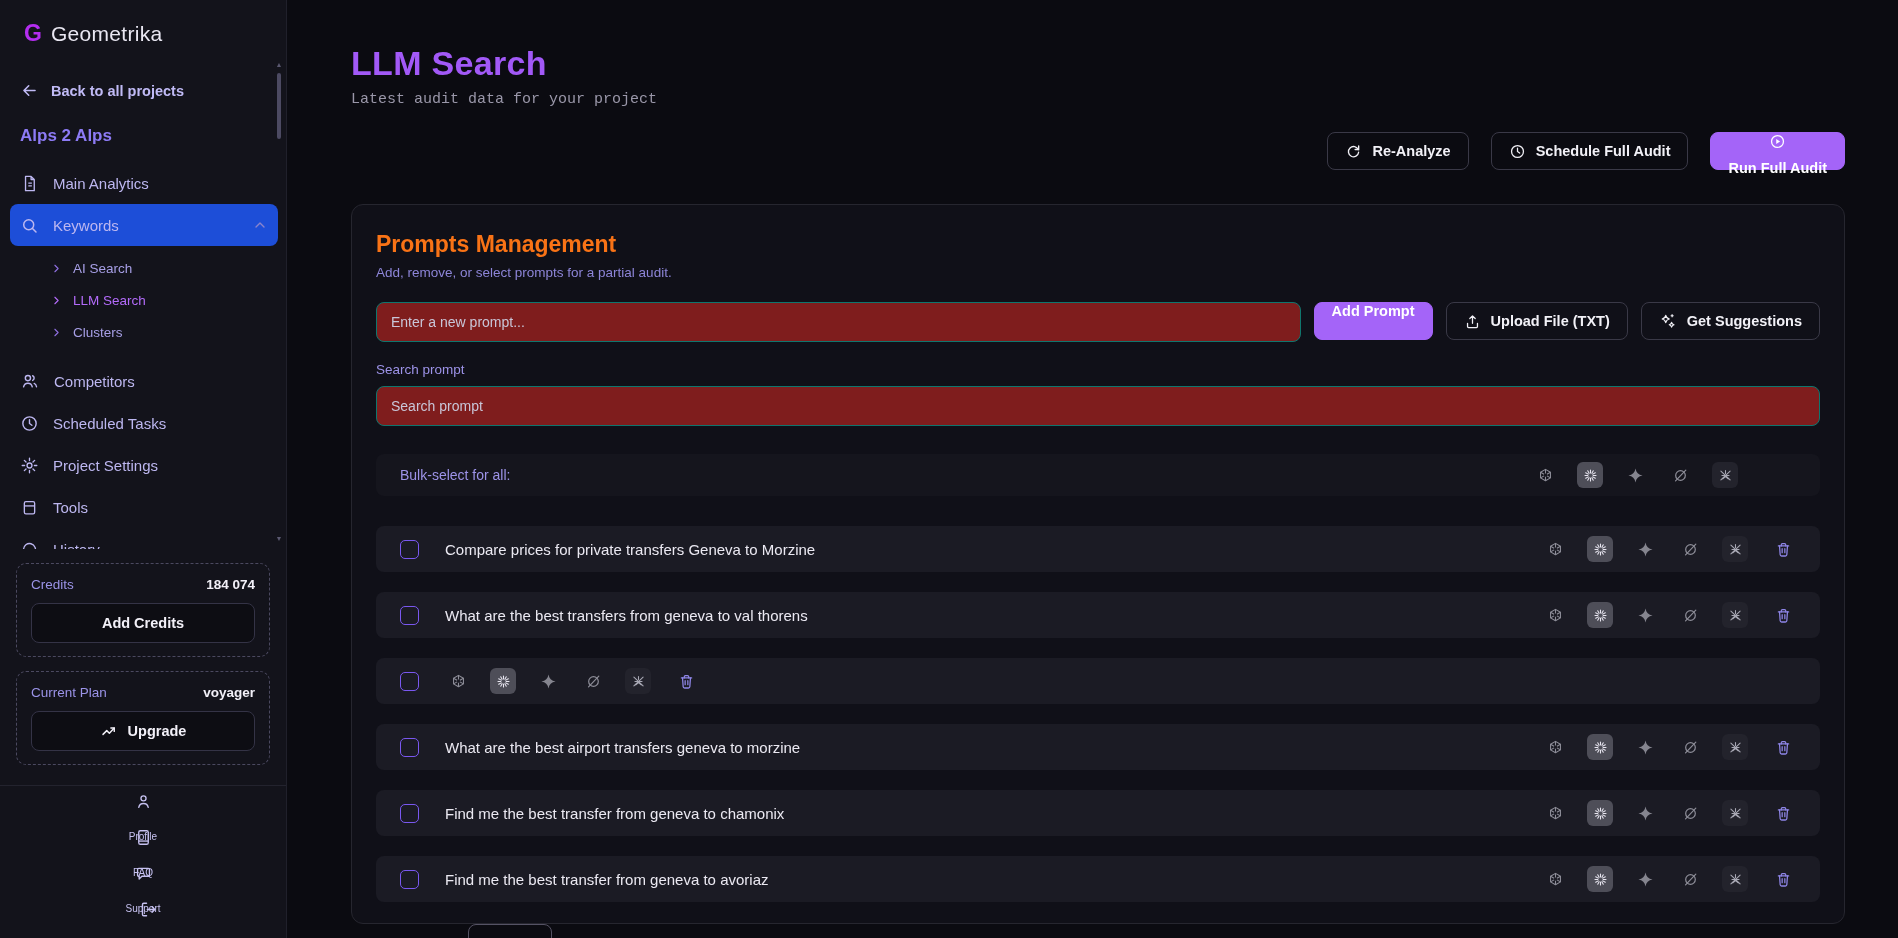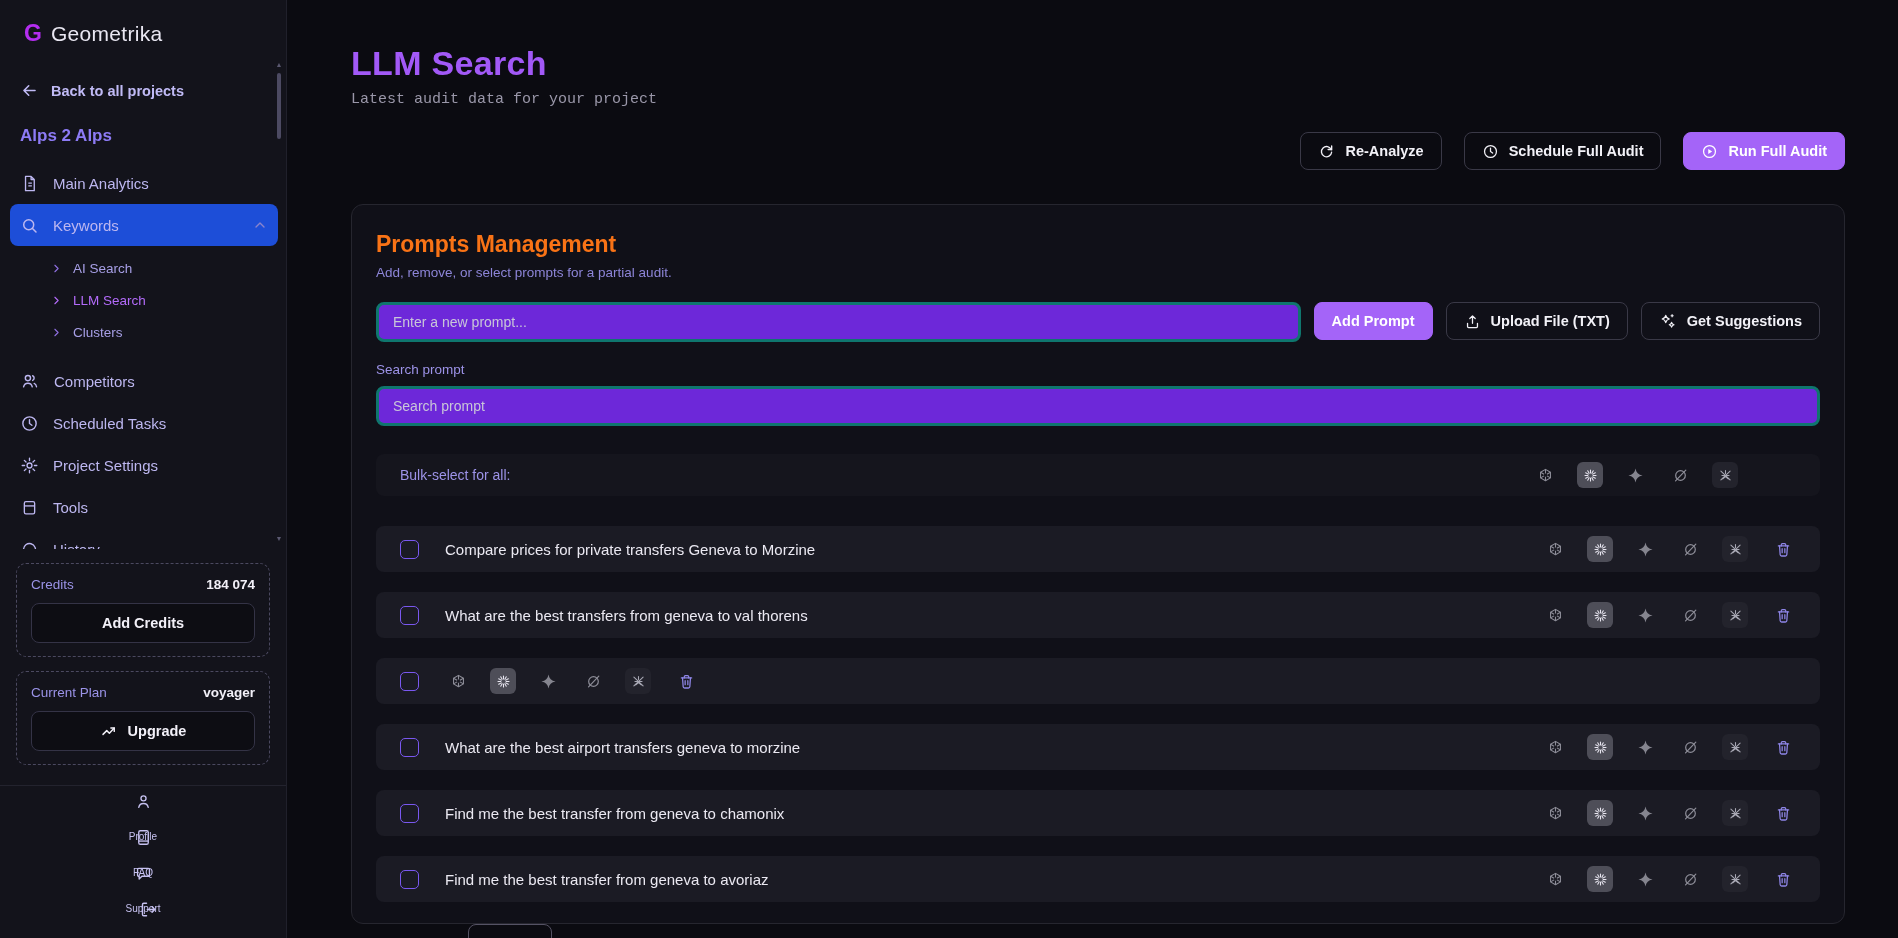--- a/index.html
+++ b/index.html
@@ -53,28 +53,28 @@
   .foot-item.logout { padding-left:10px; }
 
   
   .main { flex:1; padding:0 53px 0 64px; }
   .page-title { margin-top:44px; font-size:34px; font-weight:bold; color:#a259f7; letter-spacing:.3px; }
   .page-subtitle { margin-top:8px; font-size:15px; color:#9a97a9;font-family:Liberation Mono, monospace; }
 
   .actions-row { display:flex; justify-content:flex-end; gap:22px; margin-top:24px; }
   .btn { height:38px; display:inline-flex; align-items:center; gap:10px; border-radius:8px; font-size:14.5px; font-weight:bold; padding:0 17px; cursor:pointer; font-family:inherit; }
   .btn.outline { background:transparent; border:1px solid #3a3947; color:#f2f1f7; }
-  .btn.primary { background:#a464f8; border:1px solid #a464f8; color:#ffffff; }
+  .btn.primary { background:#a464f8; border:1px solid #a464f8; color:#ffffff;flex-direction:column; }
 
   .panel { margin-top:34px; background:#101018; border:1px solid #26262f; border-radius:12px; padding:26px 24px 40px; position:relative; height:720px; }
   .panel-title { font-size:23px; font-weight:bold; color:#f97316; }
   .panel-subtitle { margin-top:7px; font-size:13.5px; color:#8d85d8; }
 
   .prompt-input-row { display:flex; gap:13px; margin-top:22px; }
-  .text-input { background:#6d28d9; border:3px solid #0f766e; border-radius:8px; height:40px; color:#e5e3ef; font-size:14px; padding:0 14px; font-family:inherit; outline:none; }
+  .text-input { background:#7f1d1d; border:1px solid #0f766e; border-radius:8px; height:40px; color:#e5e3ef; font-size:14px; padding:0 14px; font-family:inherit; outline:none; }
   .text-input::placeholder { color:#c9c6d8; }
   .flex1 { flex:1; }
   .search-label { margin-top:20px; font-size:13.5px; color:#9d93e8; }
   .search-input { width:100%; margin-top:9px; }
 
   .bulk-row { margin-top:28px; height:42px; background:#15151d; border-radius:8px; display:flex; align-items:center; justify-content:space-between; padding:0 82px 0 24px; }
   .bulk-label { font-size:14px; color:#9d93e8; }
 
   .model-icons { display:flex; align-items:center; gap:19px; }
   .mi { width:26px; height:26px; display:flex; align-items:center; justify-content:center; color:#8d8d98; border-radius:6px; cursor:pointer; }

